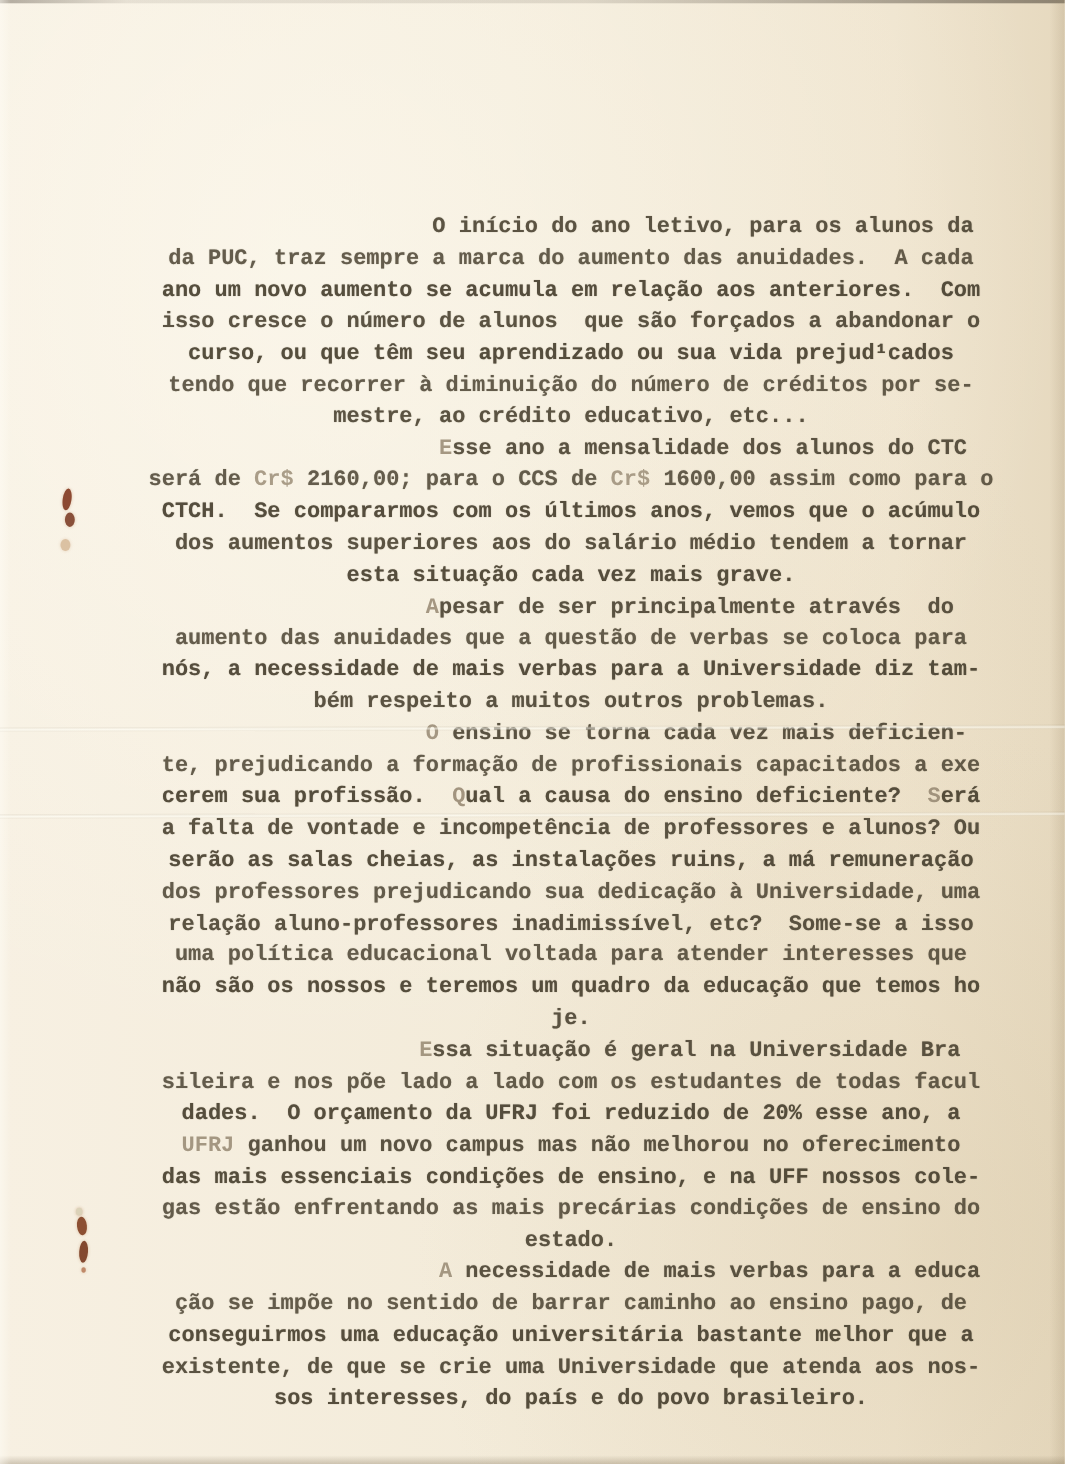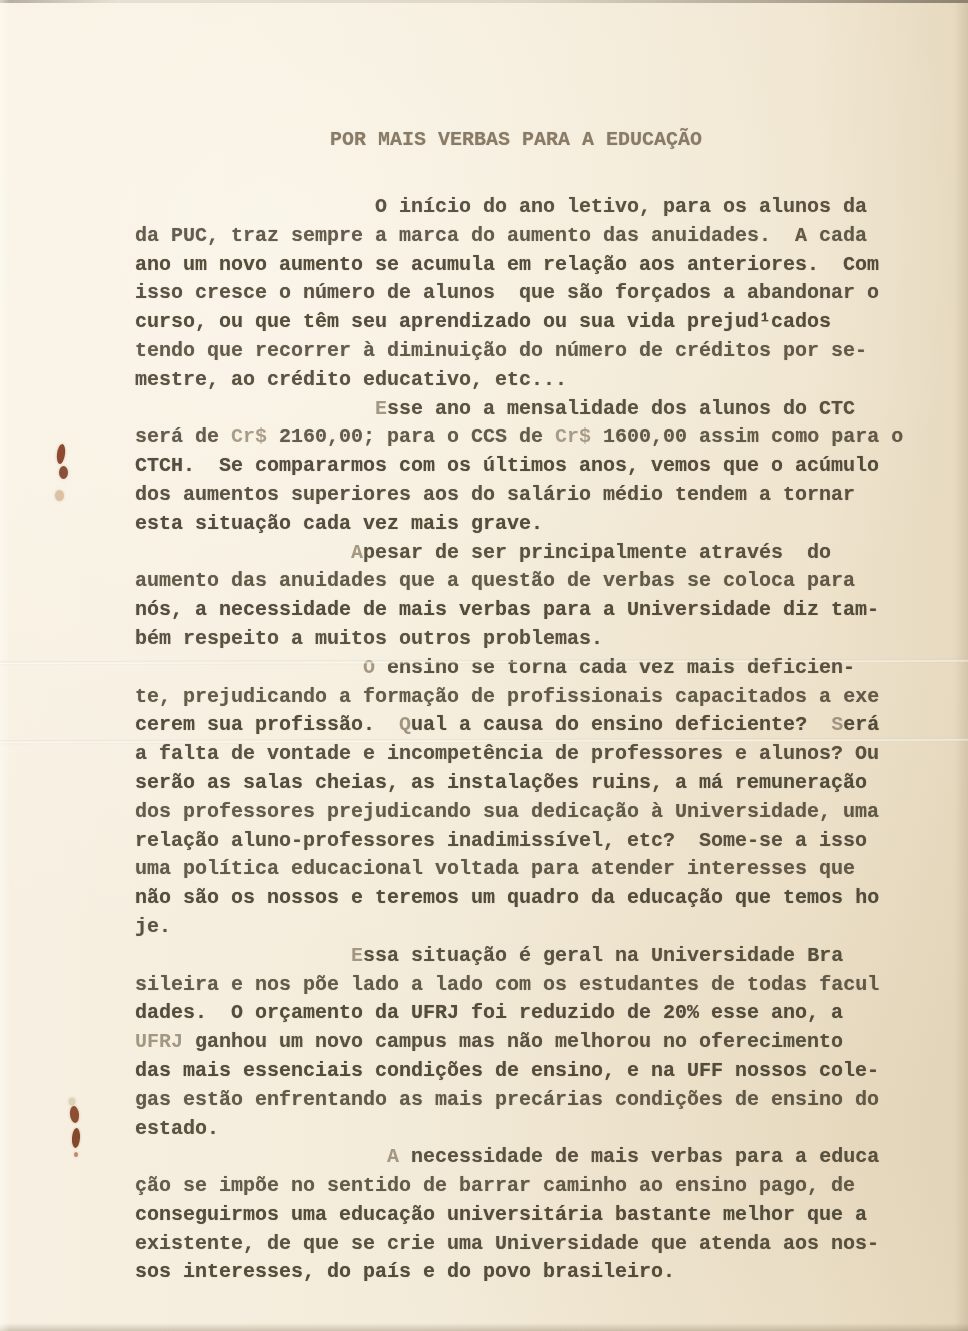--- a/index.html
+++ b/index.html
@@ -43,37 +43,36 @@
     position:absolute;left:330px;top:128px;
     font-size:20px;font-weight:bold;color:#897b66;
     white-space:pre;text-shadow:0 0 1px rgba(137,123,102,0.45);
   }
   .body-text{
     position:absolute;left:135px;top:193px;
     font-size:20px;line-height:28.8px;font-weight:bold;
     color:#48402f;white-space:pre;
     text-shadow:0 0 1px rgba(72,64,47,0.55);
   }
-  .line{opacity:0.92;}
+  .line{opacity:0.92;text-align:center;}
   .line:nth-child(2n){opacity:0.84;}
   .line:nth-child(3n+1){opacity:0.89;}
   .u{text-underline-offset:3px;}
   .faded{color:#9b8d77;text-shadow:none;}
   .stain{position:absolute;border-radius:50%;}
 </style>
 </head>
 <body>
 
 <div class="page">
   <div class="edge-top"></div>
   <div class="edge-bottom"></div>
   <div class="edge-left"></div>
   <div class="edge-right"></div>
 
-  <div class="doc-title">POR MAIS VERBAS PARA A EDUCAÇÃO</div>
 
   <div class="body-text"><div><div class="line" style="padding-left: 20ch;"><span>O início do ano letivo, para os alunos da</span></div><div class="line"><span>da PUC, traz sempre a marca do aumento das anuidades.  A cada</span></div><div class="line"><span>ano um novo aumento se acumula em relação aos anteriores.  Com</span></div><div class="line"><span>isso cresce o número de alunos  que são forçados a abandonar o</span></div><div class="line"><span>curso, ou que têm seu aprendizado ou sua vida prejud¹cados</span></div><div class="line"><span>tendo que recorrer à diminuição do número de créditos por se-</span></div><div class="line"><span>mestre, ao crédito educativo, etc...</span></div></div><div><div class="line" style="padding-left: 20ch;"><span class="faded">E</span><span>sse ano a mensalidade dos alunos do CTC</span></div><div class="line"><span>será de </span><span class="faded">Cr$</span><span> 2160,00; para o CCS de </span><span class="faded">Cr$ </span><span>1600,00 assim como para o</span></div><div class="line"><span>CTCH.  Se compararmos com os últimos anos, vemos que o acúmulo</span></div><div class="line"><span>dos aumentos superiores aos do salário médio tendem a tornar</span></div><div class="line"><span>esta situação cada vez mais grave.</span></div></div><div><div class="line" style="padding-left: 18ch;"><span class="faded">A</span><span>pesar de ser principalmente através  do</span></div><div class="line"><span>aumento das anuidades que a questão de verbas se coloca para</span></div><div class="line"><span>nós, a necessidade de mais verbas para a Universidade diz tam-</span></div><div class="line"><span>bém respeito a muitos outros problemas.</span></div></div><div><div class="line" style="padding-left: 19ch;"><span class="faded">O</span><span> ensino se torna cada vez mais deficien-</span></div><div class="line"><span>te, prejudicando a formação de profissionais capacitados a </span><span class="u">exe</span></div><div class="line"><span>cerem sua profissão.  </span><span class="faded">Q</span><span>ual a causa do ensino deficiente?  </span><span class="faded">S</span><span>erá</span></div><div class="line"><span>a falta de vontade e incompetência de professores e alunos? Ou</span></div><div class="line"><span>serão as salas cheias, as instalações ruins, a má remuneração</span></div><div class="line"><span>dos professores prejudicando sua dedicação à Universidade, uma</span></div><div class="line"><span>relação aluno-professores inadimissível, etc?  Some-se a isso</span></div><div class="line"><span>uma política educacional voltada para atender interesses que</span></div><div class="line"><span>não são os nossos e teremos um quadro da educação que temos </span><span class="u">ho</span></div><div class="line"><span>je.</span></div></div><div><div class="line" style="padding-left: 18ch;"><span class="faded">E</span><span>ssa situação é geral na Universidade </span><span class="u">Bra</span></div><div class="line"><span>sileira e nos põe lado a lado com os estudantes de todas </span><span class="u">facul</span></div><div class="line"><span>dades.  O orçamento da UFRJ foi reduzido de 20% esse ano, a</span></div><div class="line"><span class="faded">UFRJ</span><span> ganhou um novo campus mas não melhorou no oferecimento</span></div><div class="line"><span>das mais essenciais condições de ensino, e na UFF nossos cole-</span></div><div class="line"><span>gas estão enfrentando as mais precárias condições de ensino do</span></div><div class="line"><span>estado.</span></div></div><div><div class="line" style="padding-left: 21ch;"><span class="faded">A</span><span> necessidade de mais verbas para a </span><span class="u">educa</span></div><div class="line"><span>ção se impõe no sentido de barrar caminho ao ensino pago, de</span></div><div class="line"><span>conseguirmos uma educação universitária bastante melhor que a</span></div><div class="line"><span>existente, de que se crie uma Universidade que atenda aos nos-</span></div><div class="line"><span>sos interesses, do país e do povo brasileiro.</span></div></div></div>
 <div class="crease" style="top: 660px;"></div>
     <div class="crease" style="top: 739px;"></div>
     <div class="stain" style="left: 57px; top: 444px; width: 8px; height: 20px; background: rgb(122, 44, 18); opacity: 0.85; transform: rotate(8deg); box-shadow: rgba(160, 90, 40, 0.4) 0px 0px 3px;"></div>
     <div class="stain" style="left: 59px; top: 466px; width: 9px; height: 13px; background: rgb(110, 40, 16); opacity: 0.8; transform: rotate(0deg); box-shadow: rgba(160, 90, 40, 0.4) 0px 0px 3px;"></div>
     <div class="stain" style="left: 55px; top: 490px; width: 9px; height: 11px; background: rgb(196, 154, 109); opacity: 0.55; transform: rotate(0deg); box-shadow: rgba(160, 90, 40, 0.4) 0px 0px 3px;"></div>
     <div class="stain" style="left: 69px; top: 1098px; width: 6px; height: 7px; background: rgb(217, 207, 180); opacity: 0.9; transform: rotate(0deg); box-shadow: rgba(160, 90, 40, 0.4) 0px 0px 3px;"></div>
     <div class="stain" style="left: 70px; top: 1106px; width: 9px; height: 17px; background: rgb(122, 52, 20); opacity: 0.85; transform: rotate(-6deg); box-shadow: rgba(160, 90, 40, 0.4) 0px 0px 3px;"></div>
     <div class="stain" style="left: 72px; top: 1128px; width: 8px; height: 20px; background: rgb(111, 44, 16); opacity: 0.85; transform: rotate(4deg); box-shadow: rgba(160, 90, 40, 0.4) 0px 0px 3px;"></div>

